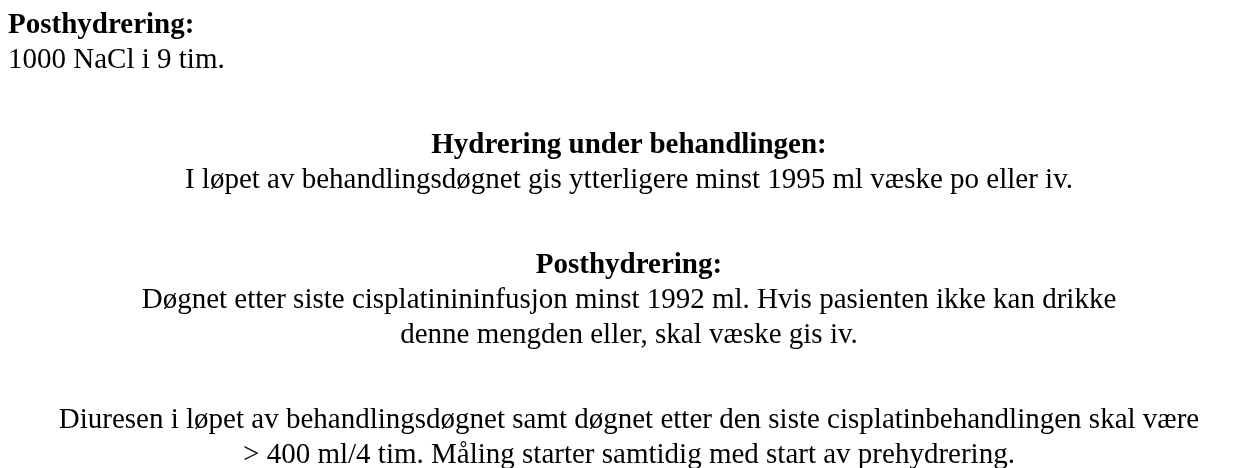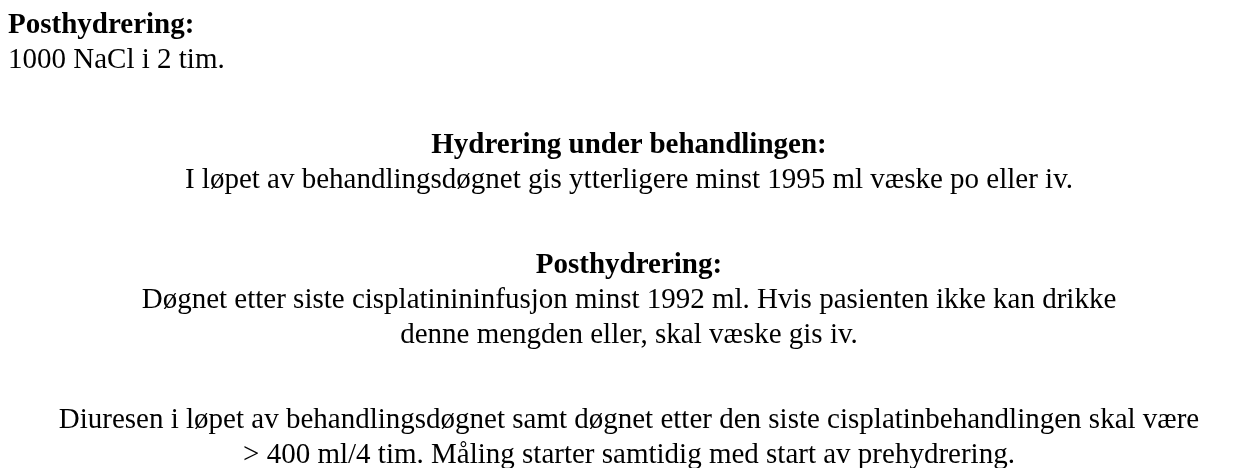--- a/index.html
+++ b/index.html
@@ -35,21 +35,21 @@
     white-space: nowrap;
   }
 </style>
 </head>
 <body>
 
 <div class="doc">
 
   <div class="section">
     <div class="heading">Posthydrering:</div>
-    <div class="line">1000 NaCl i 2 tim.</div>
+    <div class="line">1000 NaCl i 9 tim.</div>
   </div>
 
   <div class="section">
     <div class="heading">Hydrering under behandlingen:</div>
     <div class="line">I løpet av behandlingsdøgnet gis ytterligere minst 1995 ml væske po eller iv.</div>
   </div>
 
   <div class="section">
     <div class="heading">Posthydrering:</div>
     <div class="line">Døgnet etter siste cisplatinininfusjon minst 1992 ml. Hvis pasienten ikke kan drikke</div>

